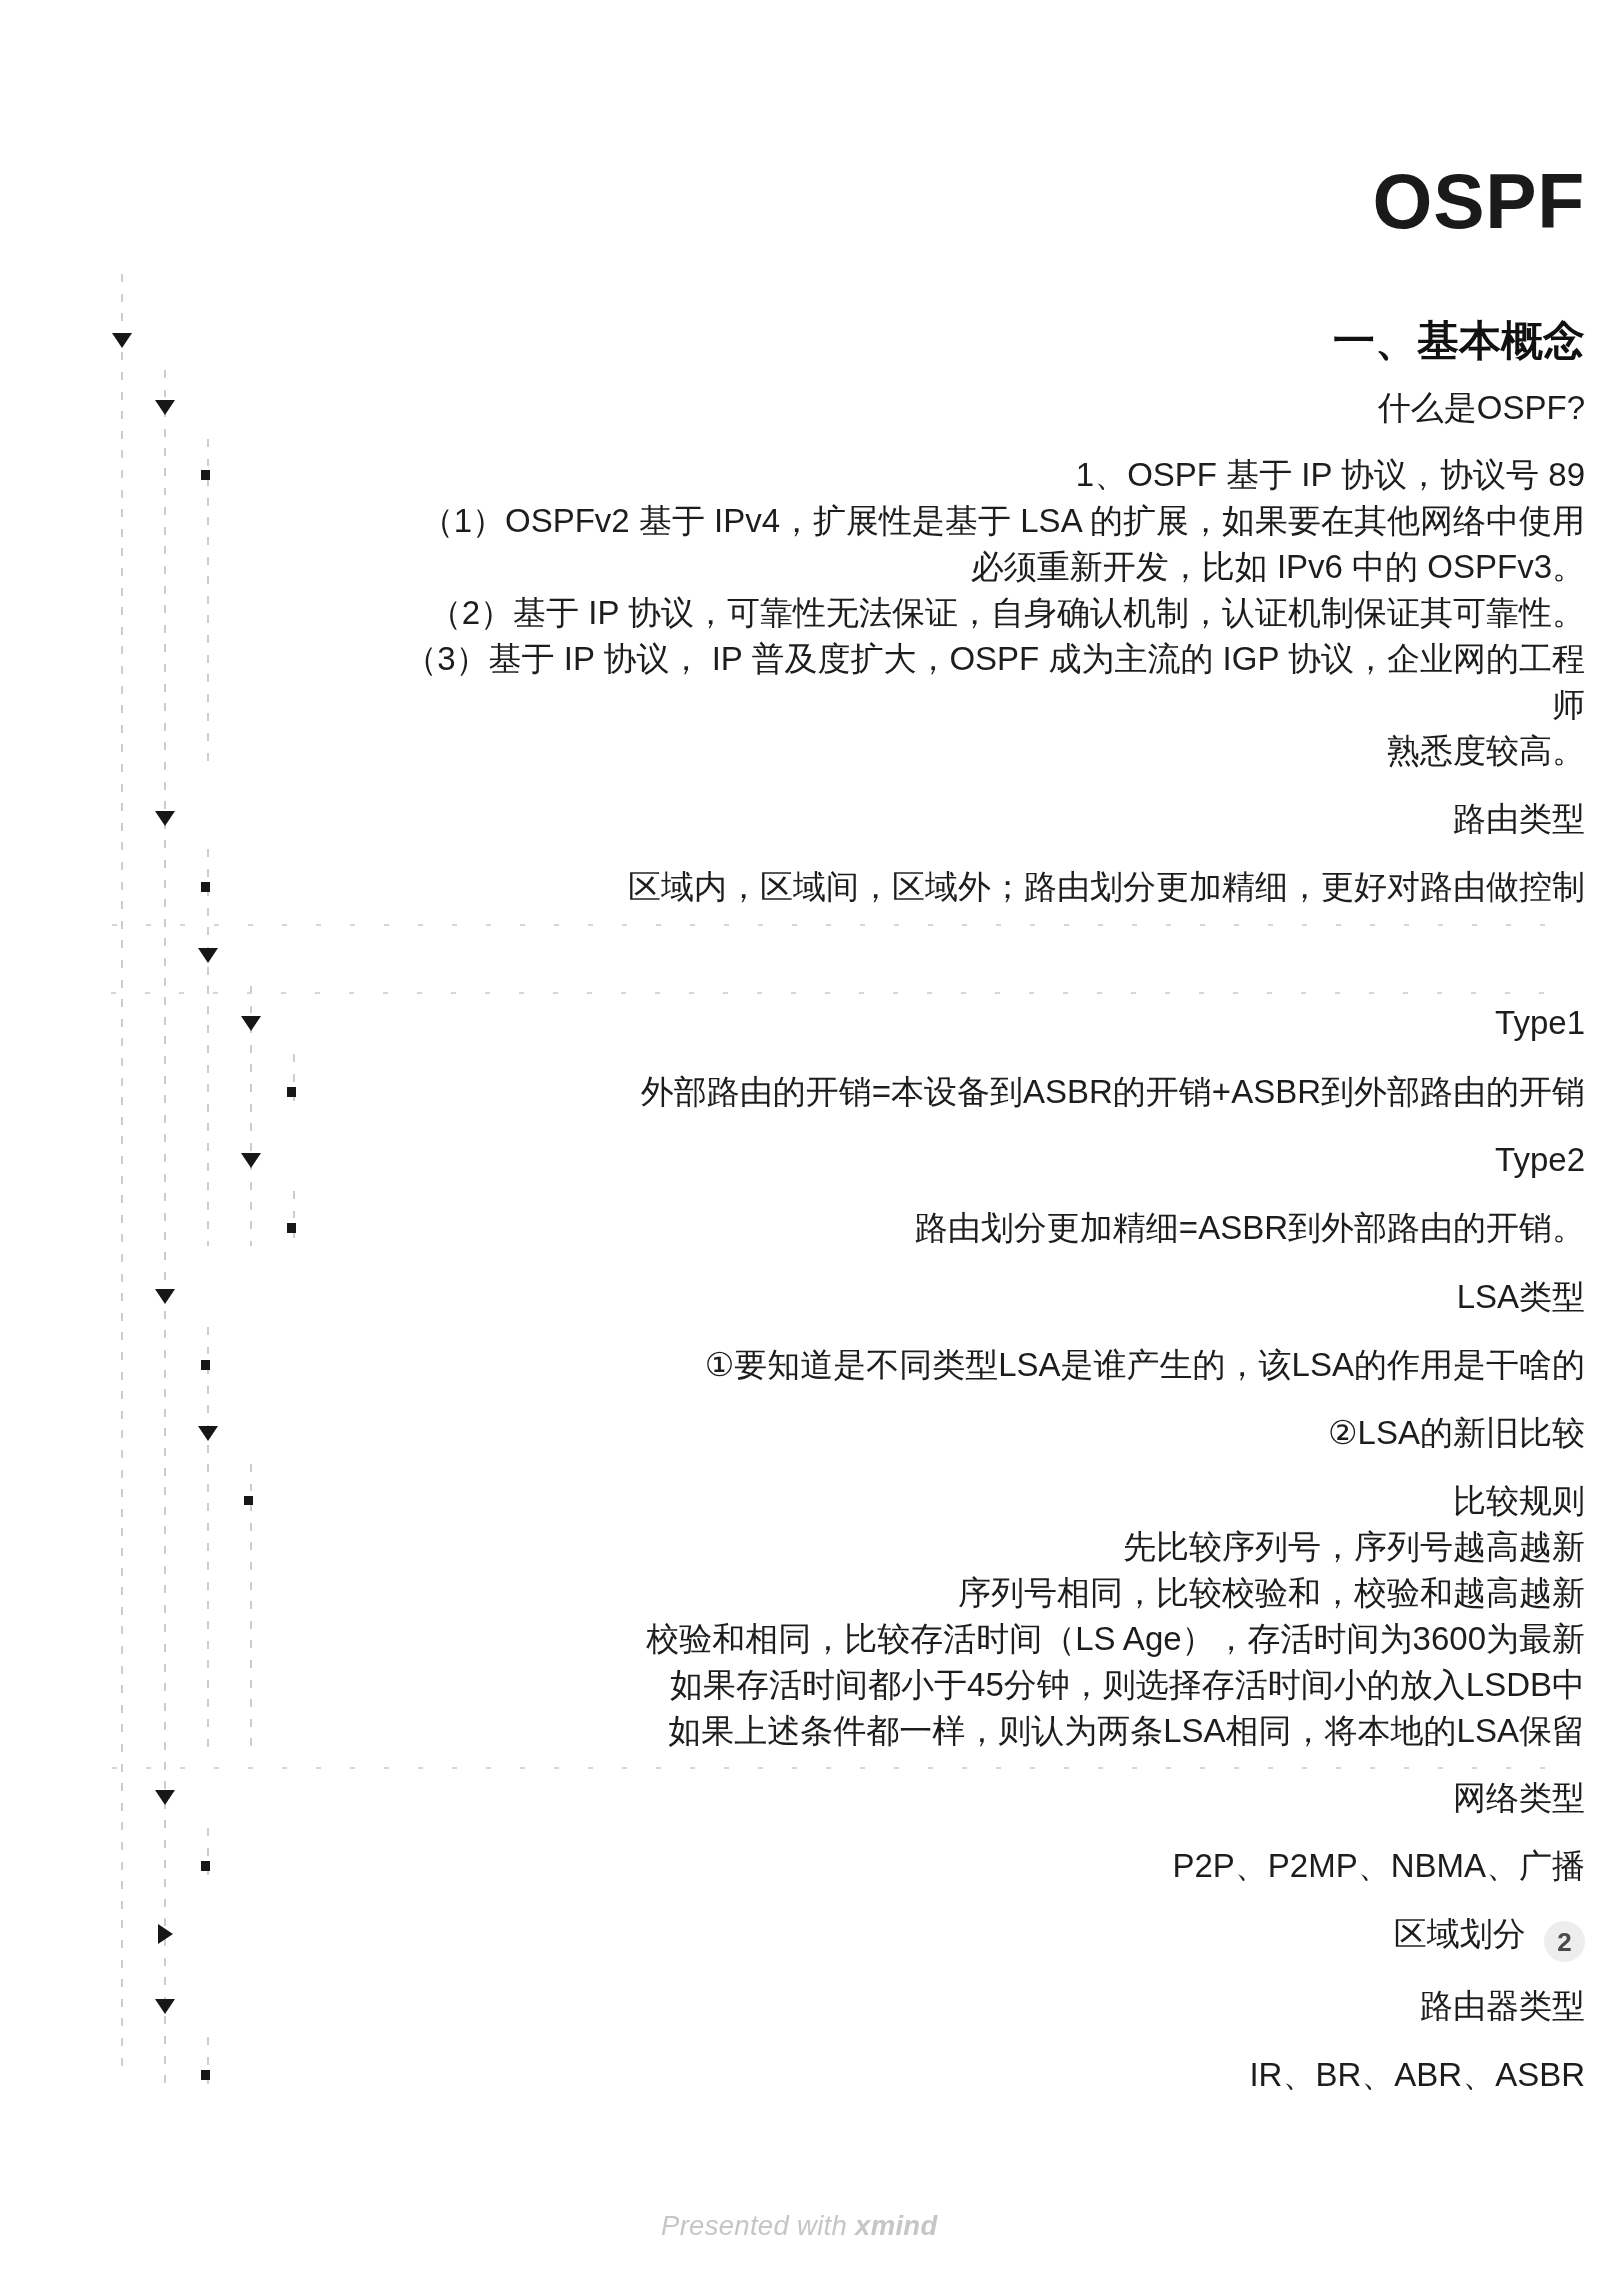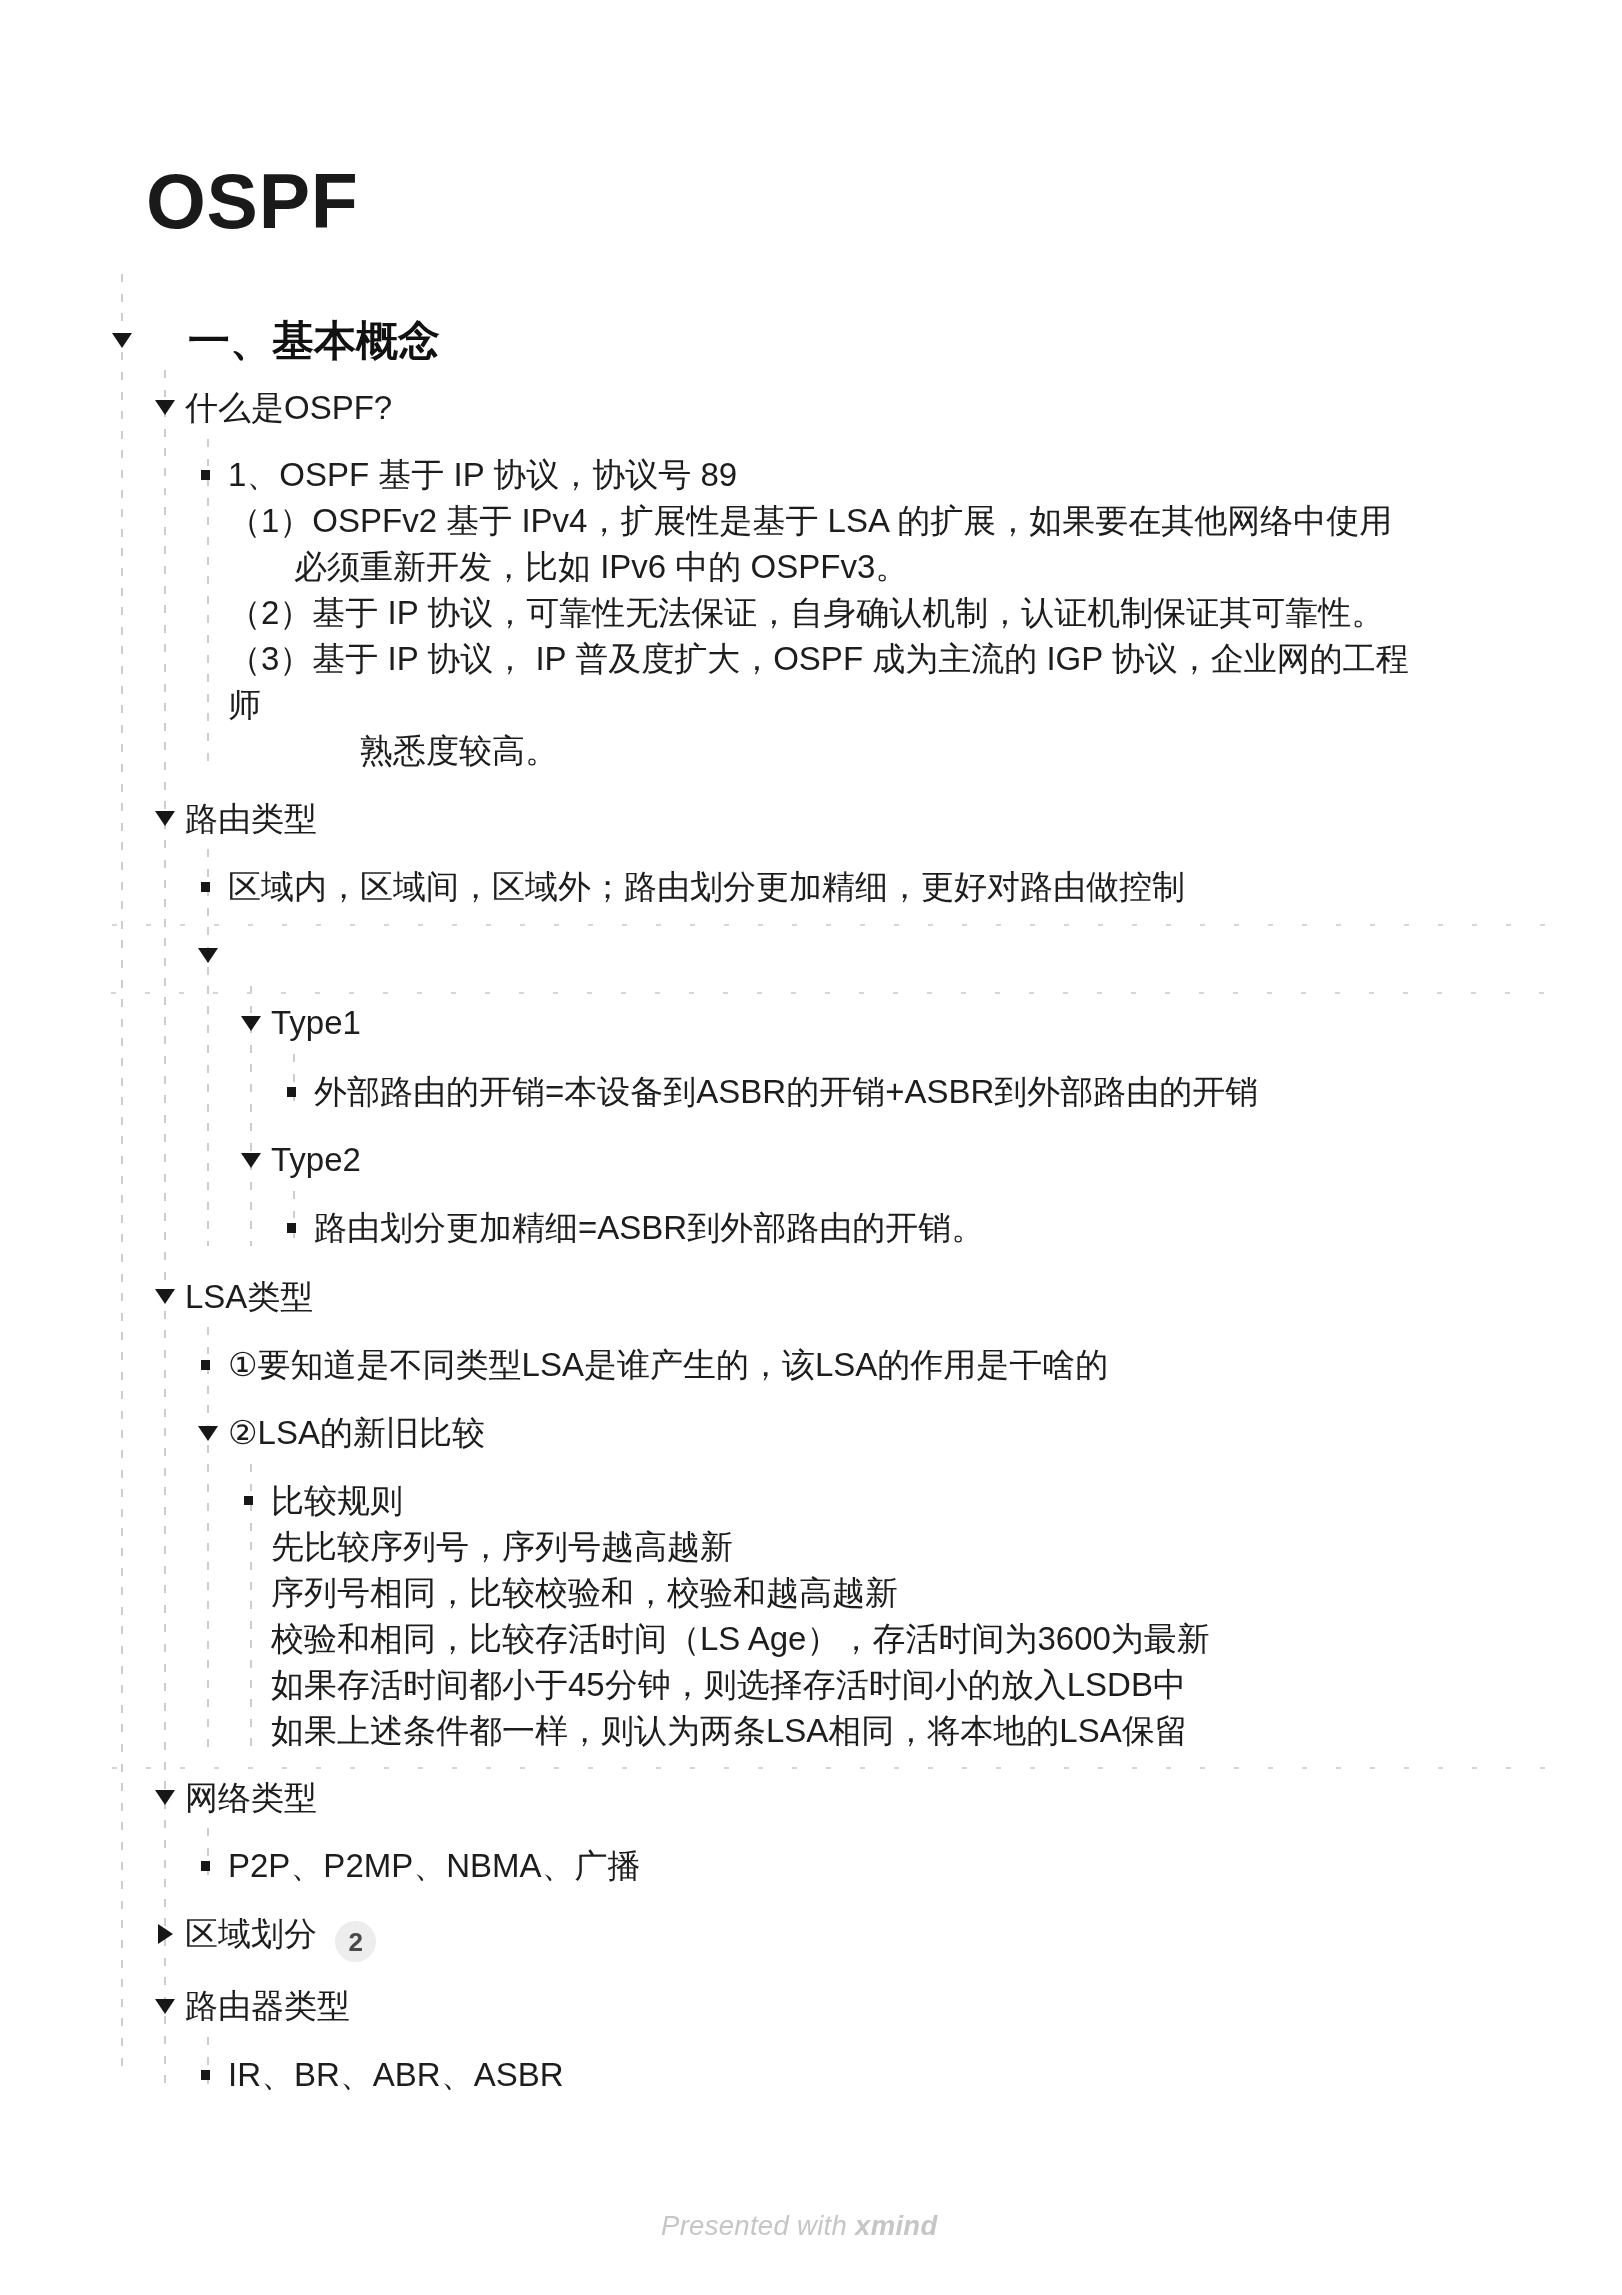--- a/index.html
+++ b/index.html
@@ -2,21 +2,21 @@
 <html style="font-size:10.5px"><head>
 <meta charset="utf-8">
 <style>
   html,body{margin:0;padding:0;background:#ffffff;}
   body{
     width:1622px;height:2295px;position:relative;overflow:hidden;
     font-family:"Liberation Sans","DejaVu Sans",sans-serif;
     -webkit-font-smoothing:antialiased;
   }
   .page{position:relative;width:1622px;height:2295px;background:#ffffff;}
-  .content{padding:157px 37px 0 112px;}
+  .content{padding:157px 37px 0 112px;text-align:right;}
 
   
   .title{
     margin:0 0 62px 34px;
     font-size:77px;line-height:1.15;font-weight:bold;color:#1a1a1a;
     letter-spacing:0.7px;
   }
 
   
   .outline{position:relative;}

